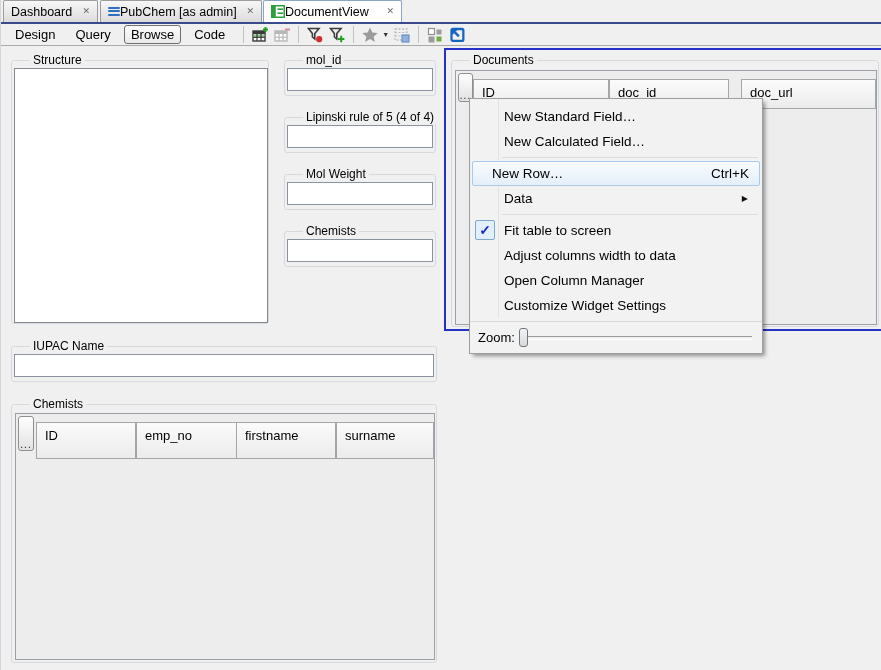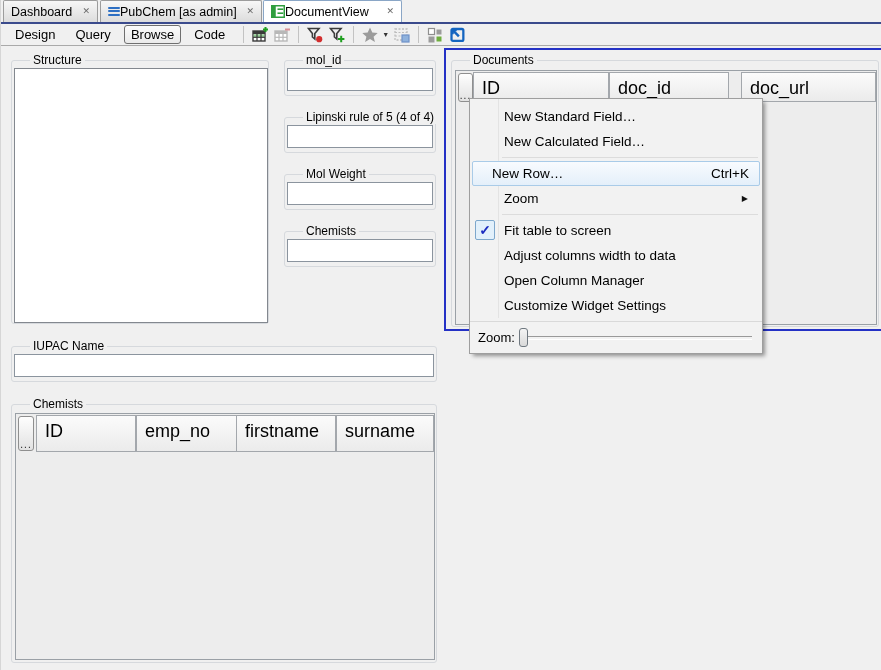--- a/index.html
+++ b/index.html
@@ -32,22 +32,22 @@
   .grouplabel{position:absolute;top:-8px;left:6px;background:#f0f0f0;padding:0 3px;font-size:12px;line-height:14px;margin-left:12px;}
 
   .structure-canvas{position:absolute;left:2px;top:7px;width:252px;height:253px;background:#fff;border:1px solid #83888f;}
   .field-input{position:absolute;left:2px;top:7px;height:23px;border:1px solid #8b949e;background:#fff;
                font-family:"Liberation Sans",sans-serif;font-size:13px;padding:0 4px;box-sizing:border-box;}
 
   
   .dtable{position:absolute;background:#ededed;border:1px solid #9aa0a6;box-sizing:border-box;}
   .corner-btn{position:absolute;background:linear-gradient(#fefefe,#e2e2e2);border:1px solid #8f8f8f;border-radius:3px;box-sizing:border-box;}
   .corner-btn span{position:absolute;bottom:0px;left:0;right:0;text-align:center;font-size:10px;letter-spacing:1px;color:#222;line-height:10px;}
-  .hcell{position:absolute;top:1px;background:linear-gradient(#fbfbfb,#ebebeb);border:1px solid #a3a7ac;
-         box-sizing:border-box;font-size:18px;padding:5px 0 0 8px;}
+  .hcell{position:absolute;top:8px;background:linear-gradient(#fbfbfb,#ebebeb);border:1px solid #a3a7ac;
+         box-sizing:border-box;font-size:13px;padding:5px 0 0 8px;}
 
   
   .doc-panel{position:absolute;left:443px;top:48px;width:445px;height:283px;border:2px solid #2431c5;box-sizing:border-box;background:#f0f0f0;}
 
   
   .menu{position:absolute;left:468px;top:98px;width:294px;background:#f2f2f2;border:1px solid #9e9e9e;
         box-shadow:3px 3px 4px -1px rgba(0,0,0,.4);box-sizing:border-box;z-index:50;}
   .menu-list{position:relative;padding:5px 2px 0 2px;}
   .menu-list::before{content:"";position:absolute;left:28px;top:0;bottom:0;width:1px;background:#e3e3e3;}
   .mi{position:relative;height:25px;display:flex;align-items:center;padding:0 12px 0 32px;font-size:13.5px;box-sizing:border-box;}
@@ -236,21 +236,21 @@
       </div>
       <div class="mi">
         <span>New Calculated Field…</span>
       </div>
       <div class="msep"></div>
       <div class="mi hl">
         <span>New Row…</span>
         <span class="sc">Ctrl+K</span>
       </div>
       <div class="mi">
-        <span>Zoom</span>
+        <span>Data</span>
         <span class="subarrow">▶</span>
       </div>
       <div class="msep"></div>
       <div class="mi">
         <span class="mcheck">✓</span>
         <span>Fit table to screen</span>
       </div>
       <div class="mi">
         <span>Adjust columns width to data</span>
       </div>

